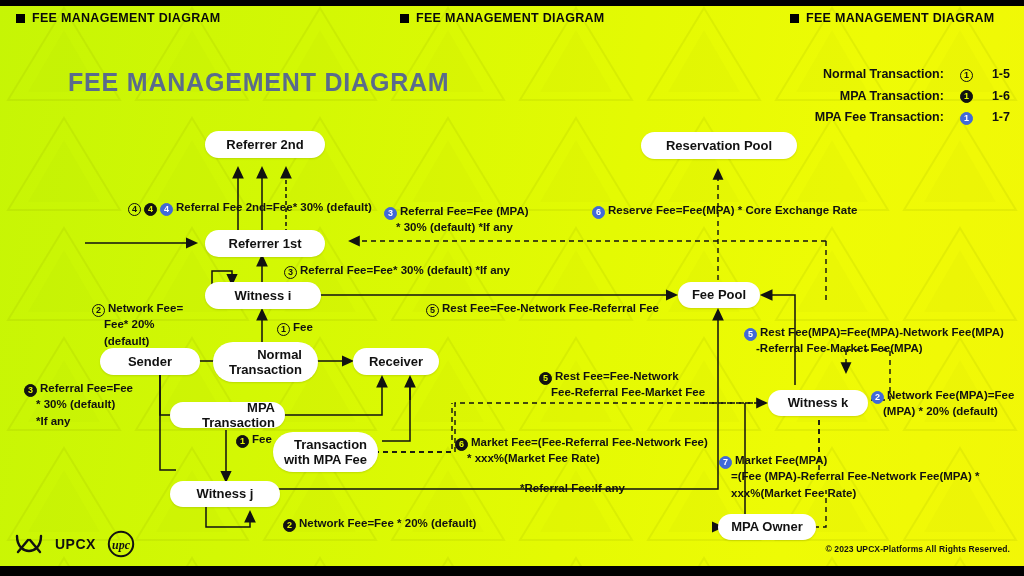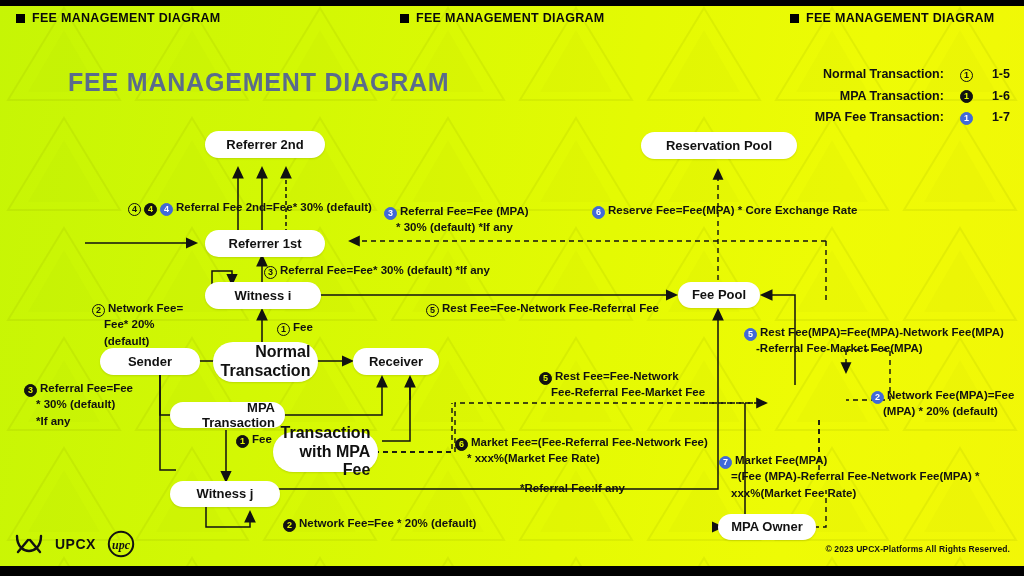--- a/index.html
+++ b/index.html
@@ -65,21 +65,21 @@
   #edges { position:absolute; inset:0; z-index:2; }
 
   
   .node {
     position:absolute; z-index:3;
     background:#fff; border-radius:999px;
     display:flex; align-items:center; justify-content:center; text-align:right;
     color:#111; font-weight:700; font-size:13px; line-height:1.18;
     padding:0 10px; box-shadow:0 1px 2px rgba(0,0,0,.12);
   }
-  .node.two { font-size:16px; }
+  .node.two { font-size:13px; }
 
   
   .lbl {
     position:absolute; z-index:4; color:#111;
     font-size:11.5px; font-weight:700; line-height:1.42;
     white-space:nowrap;
   }
   .lbl .ln { display:block; }
   .lbl .ln.ind { padding-left:12px; }
 
@@ -236,36 +236,37 @@
 
   <div class="node two" style="left:273px;top:432px;width:105px;height:40px;white-space:pre-line;">Transaction
 with MPA Fee</div>
 
   <div class="node" style="left:170px;top:481px;width:110px;height:26px;">Witness j</div>
 
   <div class="node" style="left:641px;top:132px;width:156px;height:27px;">Reservation Pool</div>
 
   <div class="node" style="left:678px;top:282px;width:82px;height:26px;">Fee Pool</div>
 
+  <div class="node" style="left:768px;top:390px;width:100px;height:26px;">Witness k</div>
 
   <div class="node" style="left:718px;top:514px;width:98px;height:26px;">MPA Owner</div>
 
   <div class="lbl" style="left:128px;top:199px;">
     <span class="ln">
       <span class="bdg normal">4</span><span class="bdg mpa">4</span><span class="bdg mpafee">4</span><span>Referral Fee 2nd=Fee* 30% (default)</span>
     </span>
   </div>
 
   <div class="lbl" style="left:92px;top:268px;margin-top:32px;">
     <span class="ln"><span class="bdg normal">2</span><span>Network Fee=</span></span>
     <span class="ln ind">Fee* 20%</span>
     <span class="ln ind">(default)</span>
   </div>
 
-  <div class="lbl" style="left:264px;top:262px;">
+  <div class="lbl" style="left:284px;top:262px;">
     <span class="ln"><span class="bdg normal">3</span><span>Referral Fee=Fee* 30% (default) *If any</span></span>
   </div>
 
   <div class="lbl" style="left:384px;top:203px;">
     <span class="ln"><span class="bdg mpafee">3</span><span>Referral Fee=Fee (MPA)</span></span>
     <span class="ln ind">* 30% (default) *If any</span>
   </div>
 
   <div class="lbl" style="left:277px;top:319px;">
     <span class="ln"><span class="bdg normal">1</span><span>Fee</span></span>

